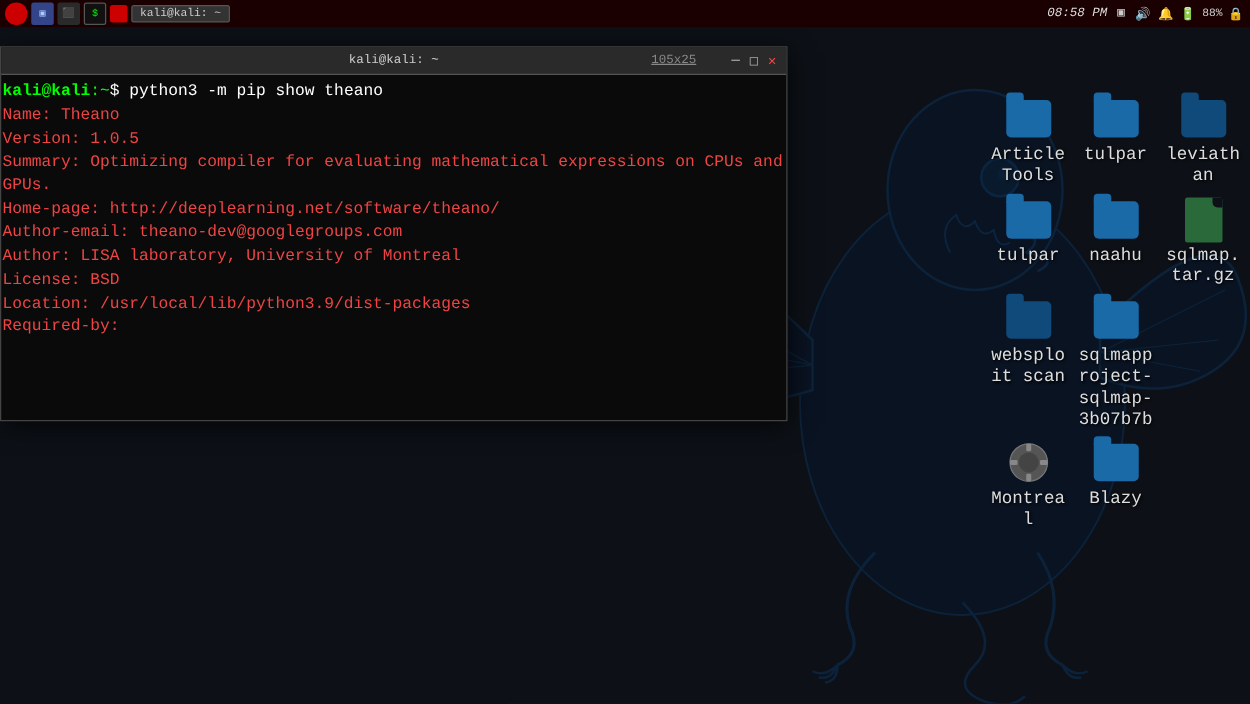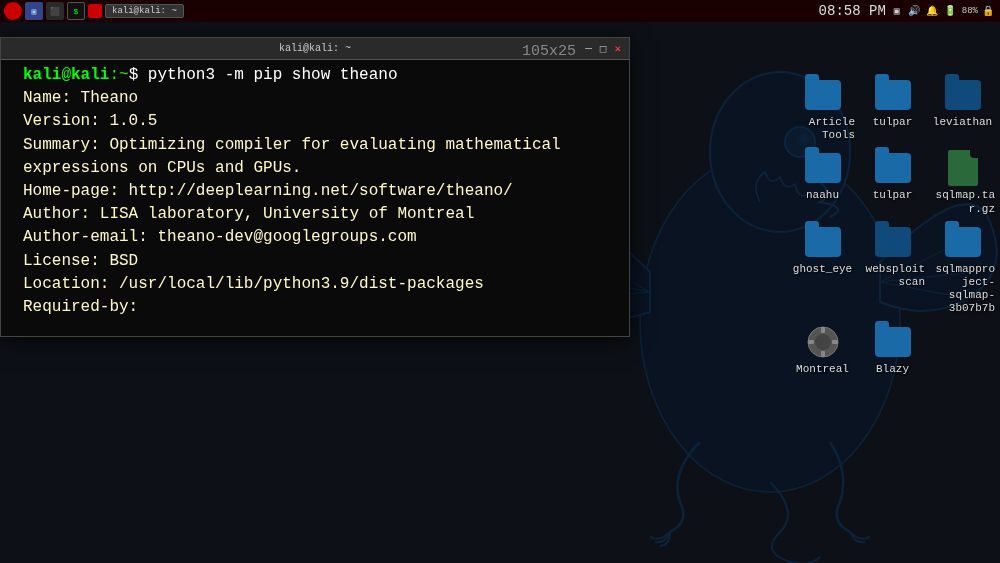--- a/index.html
+++ b/index.html
@@ -52,21 +52,21 @@
       padding: 1px 6px;
       border-radius: 2px;
     }
     .taskbar-right {
       display: flex;
       align-items: center;
       gap: 4px;
       font-size: 9px;
       color: #ccc;
     }
-    .taskbar-right .time { font-size: 14px; color: #ddd; }
+    .taskbar-right .time { font-size: 10px; color: #ddd; font-style: italic; }
     .tray-icon {
       width: 14px;
       height: 14px;
       display: flex;
       align-items: center;
       justify-content: center;
       color: #ccc;
       font-size: 10px;
     }
     .battery-bar {
@@ -146,23 +146,23 @@
     }
     .file-icon::before {
       content: '';
       position: absolute;
       top: 0; right: 0;
       width: 8px; height: 8px;
       background: #0d1117;
       border-radius: 0 0 0 4px;
     }
     .desktop-icon .label {
-      font-size: 11px;
+      font-size: 14px;
       color: #ddd;
-      text-align: right;
+      text-align: center;
       text-shadow: 1px 1px 2px #000;
       line-height: 1.2;
       max-width: 65px;
       word-wrap: break-word;
     }
 
     
     .terminal-window {
       position: absolute;
       top: 15px;
@@ -195,42 +195,43 @@
       gap: 8px;
       margin-left: auto;
     }
     .terminal-control {
       font-size: 11px;
       color: #aaa;
       cursor: pointer;
       font-family: monospace;
     }
     .terminal-size {
-      font-size: 15px;
+      font-size: 10px;
       color: #888;
       position: absolute;
-      right: 53px;
+      right: 72px;
       top: 5px;
+      text-decoration: underline;
     }
 
     .terminal-body {
-      padding: 4px 22px;
+      padding: 4px 1px;
       font-family: 'Courier New', monospace;
-      font-size: 16px;
+      font-size: 13px;
       line-height: 1.45;
       color: #00ff00;
       height: calc(100% - 22px);
       overflow: hidden;
     }
     .prompt-user { color: #00ff00; font-weight: bold; }
     .prompt-at { color: #00ff00; }
     .prompt-host { color: #00ff00; font-weight: bold; }
     .prompt-dir { color: #00ff00; }
     .prompt-dollar { color: #ffffff; }
-    .output-line { color: #fef9c3; }
+    .output-line { color: #ef4444; }
     .cursor {
       display: inline-block;
       width: 8px;
       height: 14px;
       background: #ffffff;
       vertical-align: text-bottom;
       animation: blink 1s step-end infinite;
     }
     @keyframes blink { 50% { opacity: 0; } }
 
@@ -342,43 +343,37 @@
           </div>
         <span class="label">leviathan</span>
       </div>
     </div>
 
     <div class="icon-row">
       <div class="desktop-icon">
         <div class="icon-img">
             <div class="folder-icon"></div>
           </div>
+        <span class="label">tulpar</span>
+      </div>
+      <div class="desktop-icon">
+        <div class="icon-img">
+            <div class="folder-icon"></div>
+          </div>
         <span class="label">naahu</span>
       </div>
       <div class="desktop-icon">
         <div class="icon-img">
-            <div class="folder-icon"></div>
-          </div>
-        <span class="label">tulpar</span>
-      </div>
-      <div class="desktop-icon">
-        <div class="icon-img">
             <div class="file-icon" style="background:#2a6a3a;"></div>
           </div>
         <span class="label">sqlmap.tar.gz</span>
       </div>
     </div>
 
     <div class="icon-row">
-      <div class="desktop-icon">
-        <div class="icon-img">
-            <div class="folder-icon"></div>
-          </div>
-        <span class="label">ghost_eye</span>
-      </div>
       <div class="desktop-icon">
         <div class="icon-img">
             <div class="folder-icon dark-folder"></div>
           </div>
         <span class="label">websploit scan</span>
       </div>
       <div class="desktop-icon">
         <div class="icon-img">
             <div class="folder-icon"></div>
           </div>
@@ -424,22 +419,22 @@
     <div class="terminal-body">
 
       <div>
         <span class="prompt-user">kali</span><span class="prompt-at">@</span><span class="prompt-host">kali</span><span class="prompt-dir">:~</span><span class="prompt-dollar">$</span><span style="color:#ffffff;"> python3 -m pip show theano</span>
       </div>
 
       <div class="output-line">Name: Theano</div>
       <div class="output-line">Version: 1.0.5</div>
       <div class="output-line">Summary: Optimizing compiler for evaluating mathematical expressions on CPUs and GPUs.</div>
       <div class="output-line">Home-page: http://deeplearning.net/software/theano/</div>
+      <div class="output-line">Author-email: theano-dev@googlegroups.com</div>
       <div class="output-line">Author: LISA laboratory, University of Montreal</div>
-      <div class="output-line">Author-email: theano-dev@googlegroups.com</div>
       <div class="output-line">License: BSD</div>
       <div class="output-line">Location: /usr/local/lib/python3.9/dist-packages</div>
       <div class="output-line">Required-by:</div>
 
     </div>
   </div>
 
 </div>
 
 </body></html>

